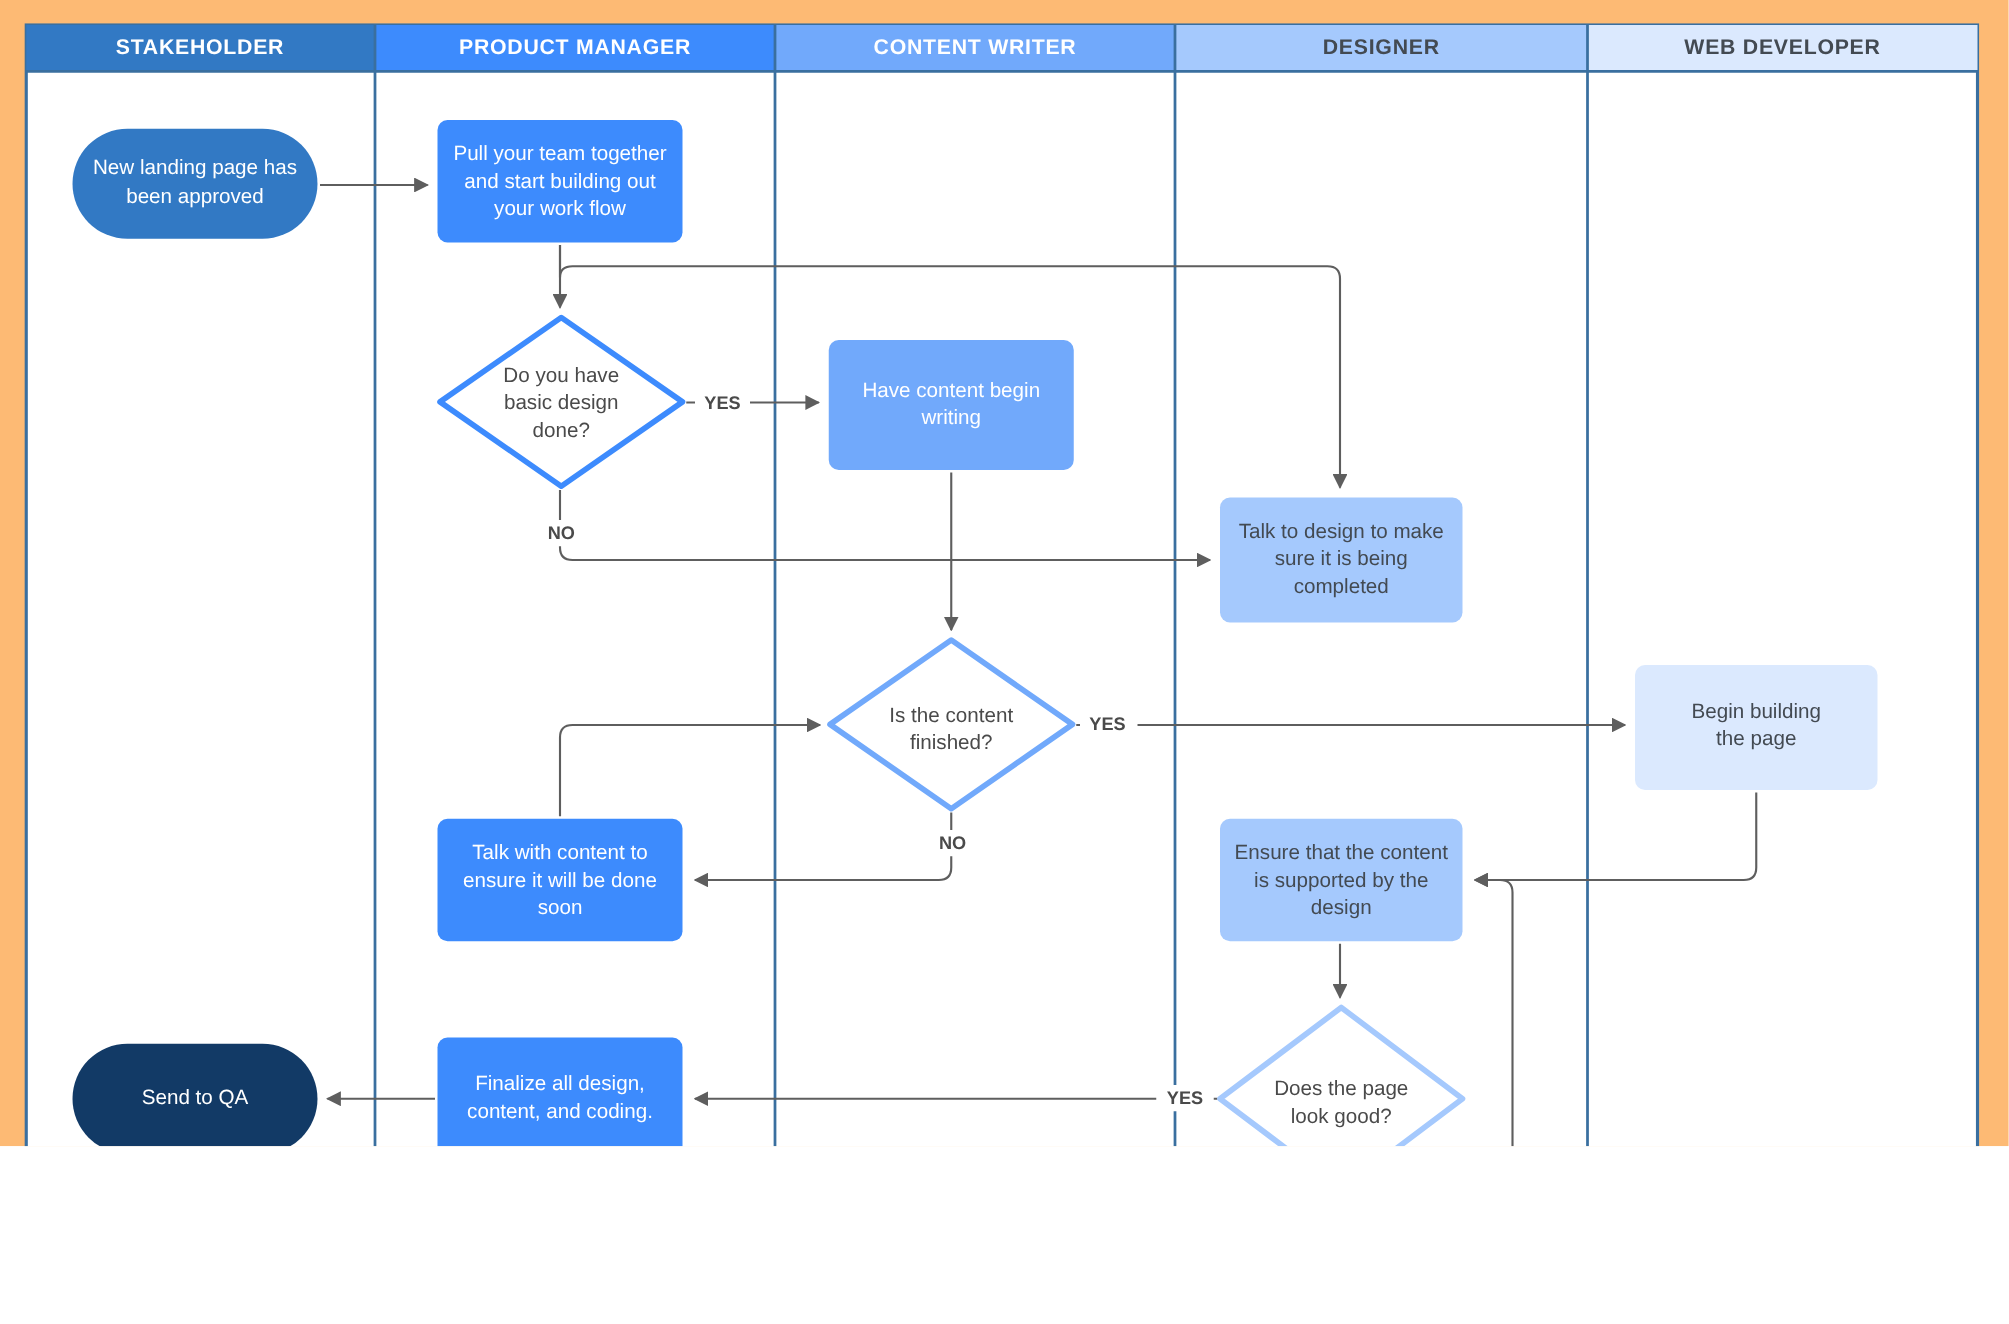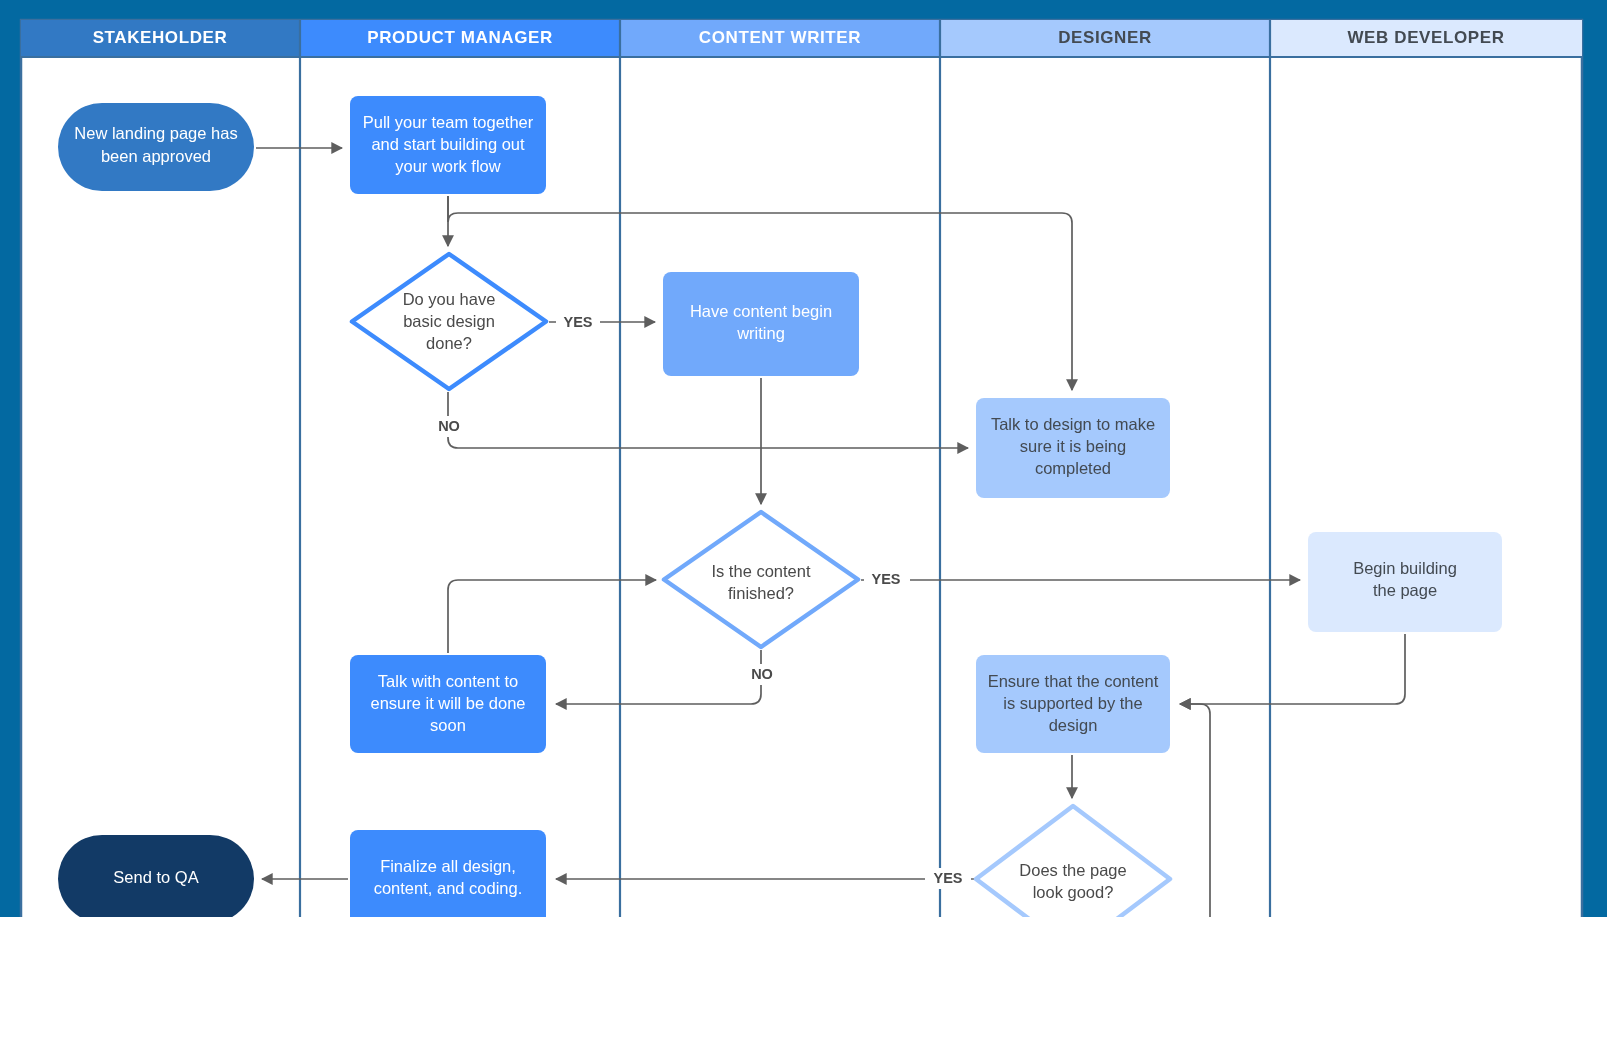--- a/index.html
+++ b/index.html
@@ -5,21 +5,21 @@
   html, body {
     margin: 0;
     padding: 0;
     background: #ffffff;
     font-family: "Liberation Sans", sans-serif;
   }
   #canvas {
     position: relative;
     width: 1607px;
     height: 917px;
-    background: #0369a1;
+    background: #fdba74;
     overflow: hidden;
   }
   #diagram-svg {
     position: absolute;
     left: 0;
     top: 0;
     width: 1607px;
     height: 1059px;
   }
   .lane-title {

